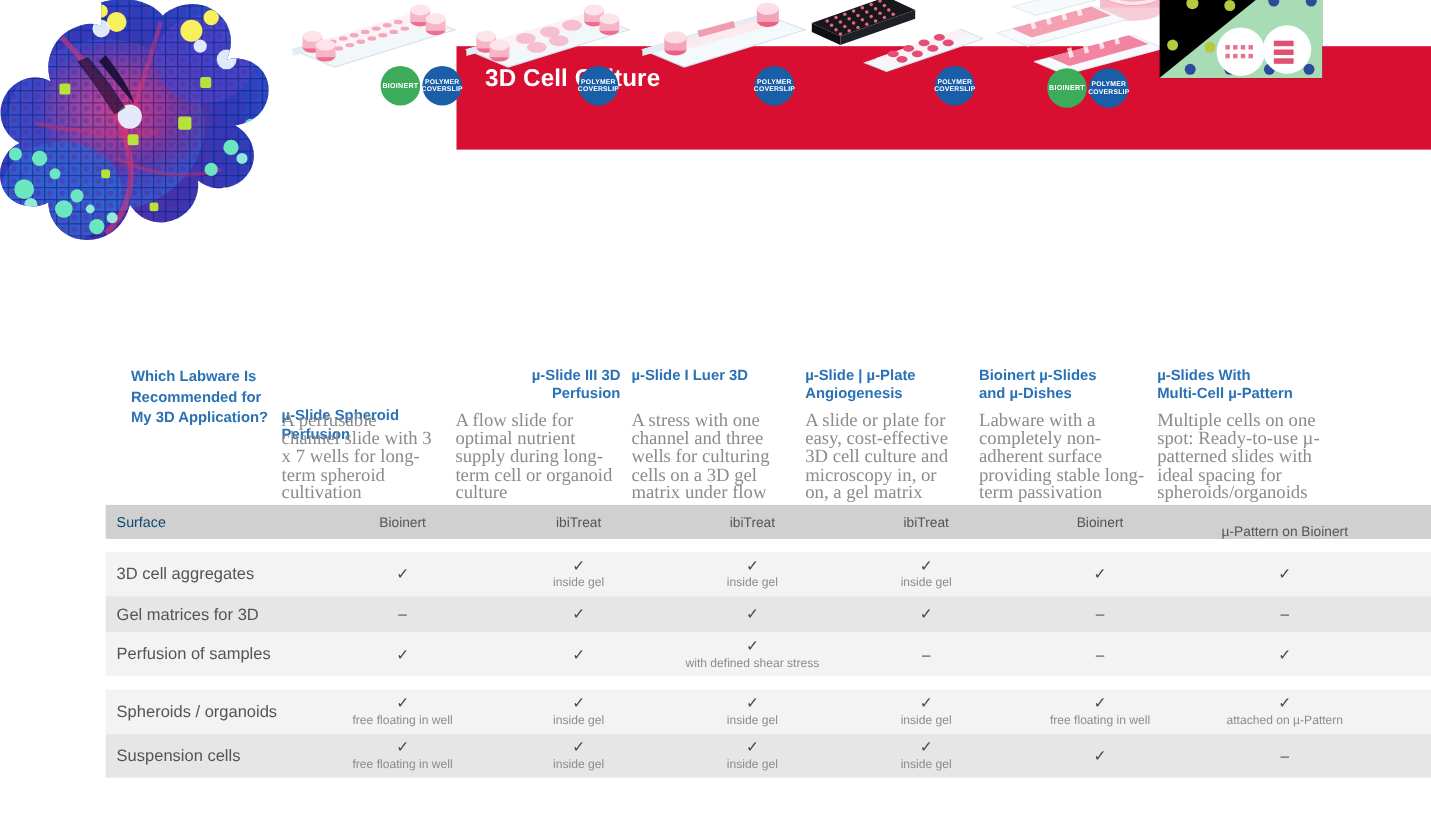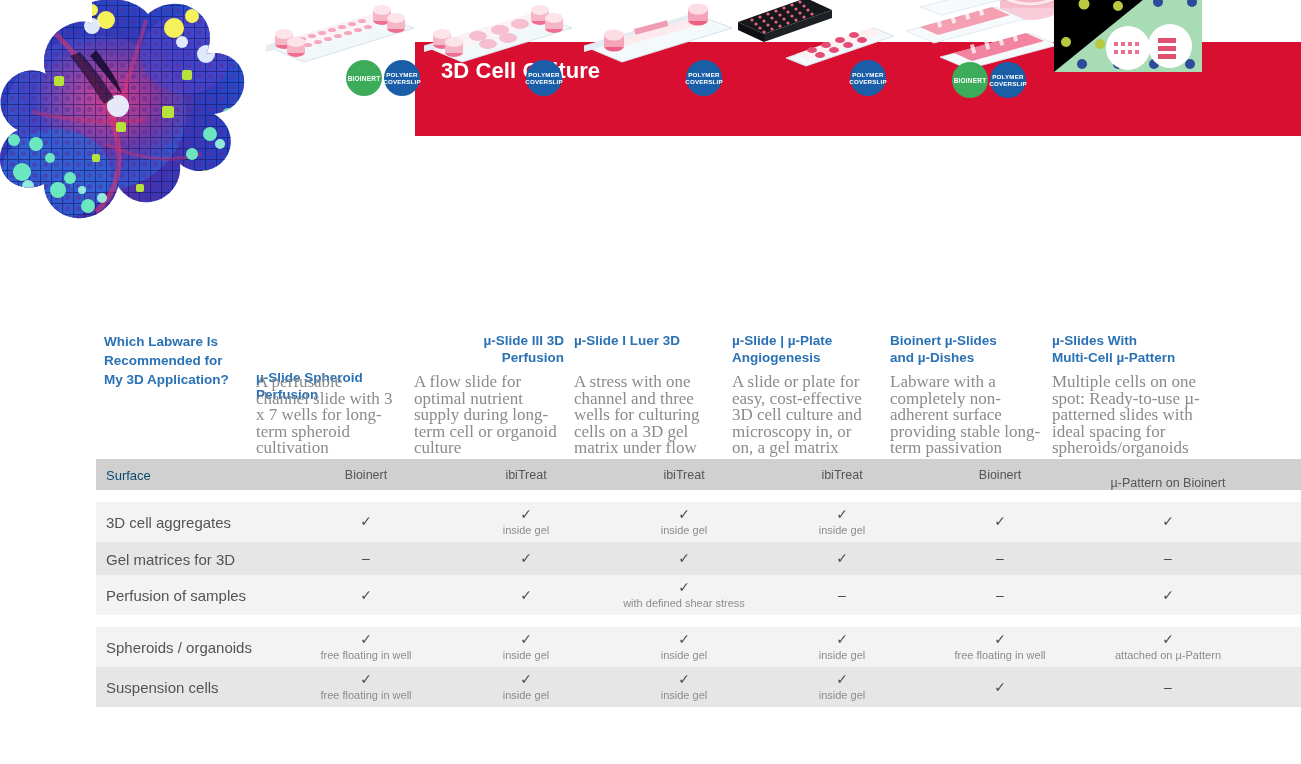--- a/index.html
+++ b/index.html
@@ -46,21 +46,21 @@
   }
   .col-head{
     position:absolute;top:136px;left:0;
     color:#2a72b5;font-size:13.5px;font-weight:bold;line-height:17px;
   }
   .col-desc{
     position:absolute;top:178px;left:0;
     color:#8b8b8b;font-size:17px;line-height:16.5px;font-weight:normal;font-family:Liberation Serif, serif;
   }
   .q-head{
-    position:absolute;top:136px;left:8px;width:170px;
+    position:absolute;top:136px;left:23px;width:170px;
     color:#2a72b5;font-size:13.5px;font-weight:bold;line-height:19px;
   }
 
   
   .tbl{
     position:absolute;left:96px;top:459px;width:1205px;
   }
   .row{
     position:relative;width:1205px;box-sizing:border-box;
   }

